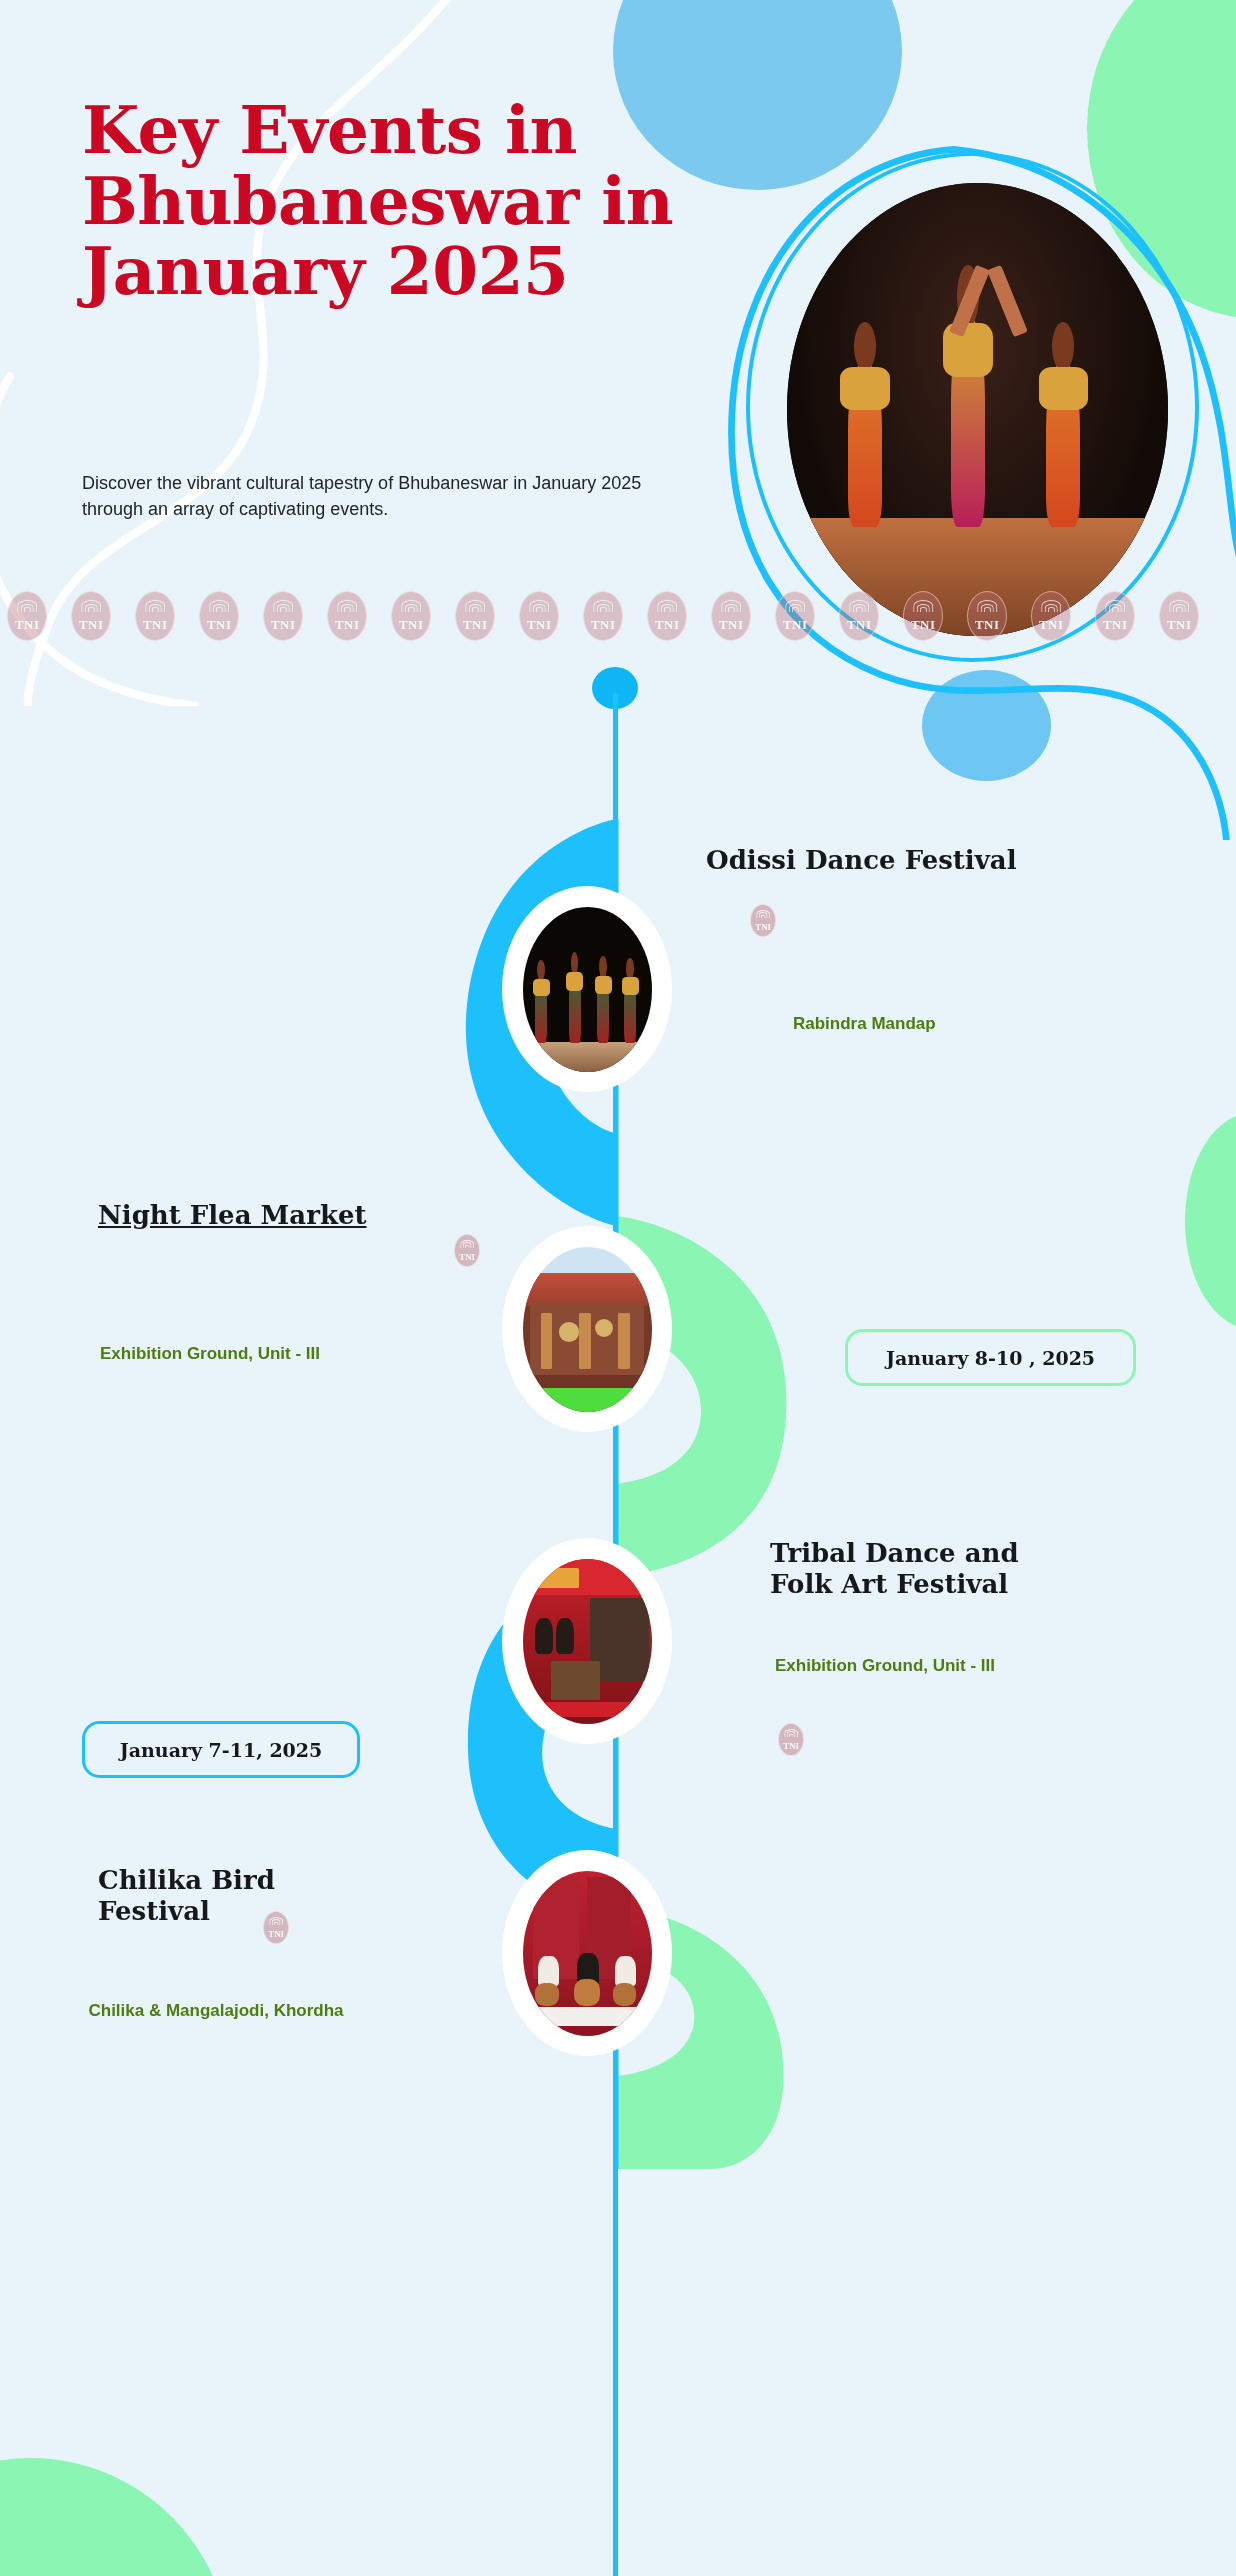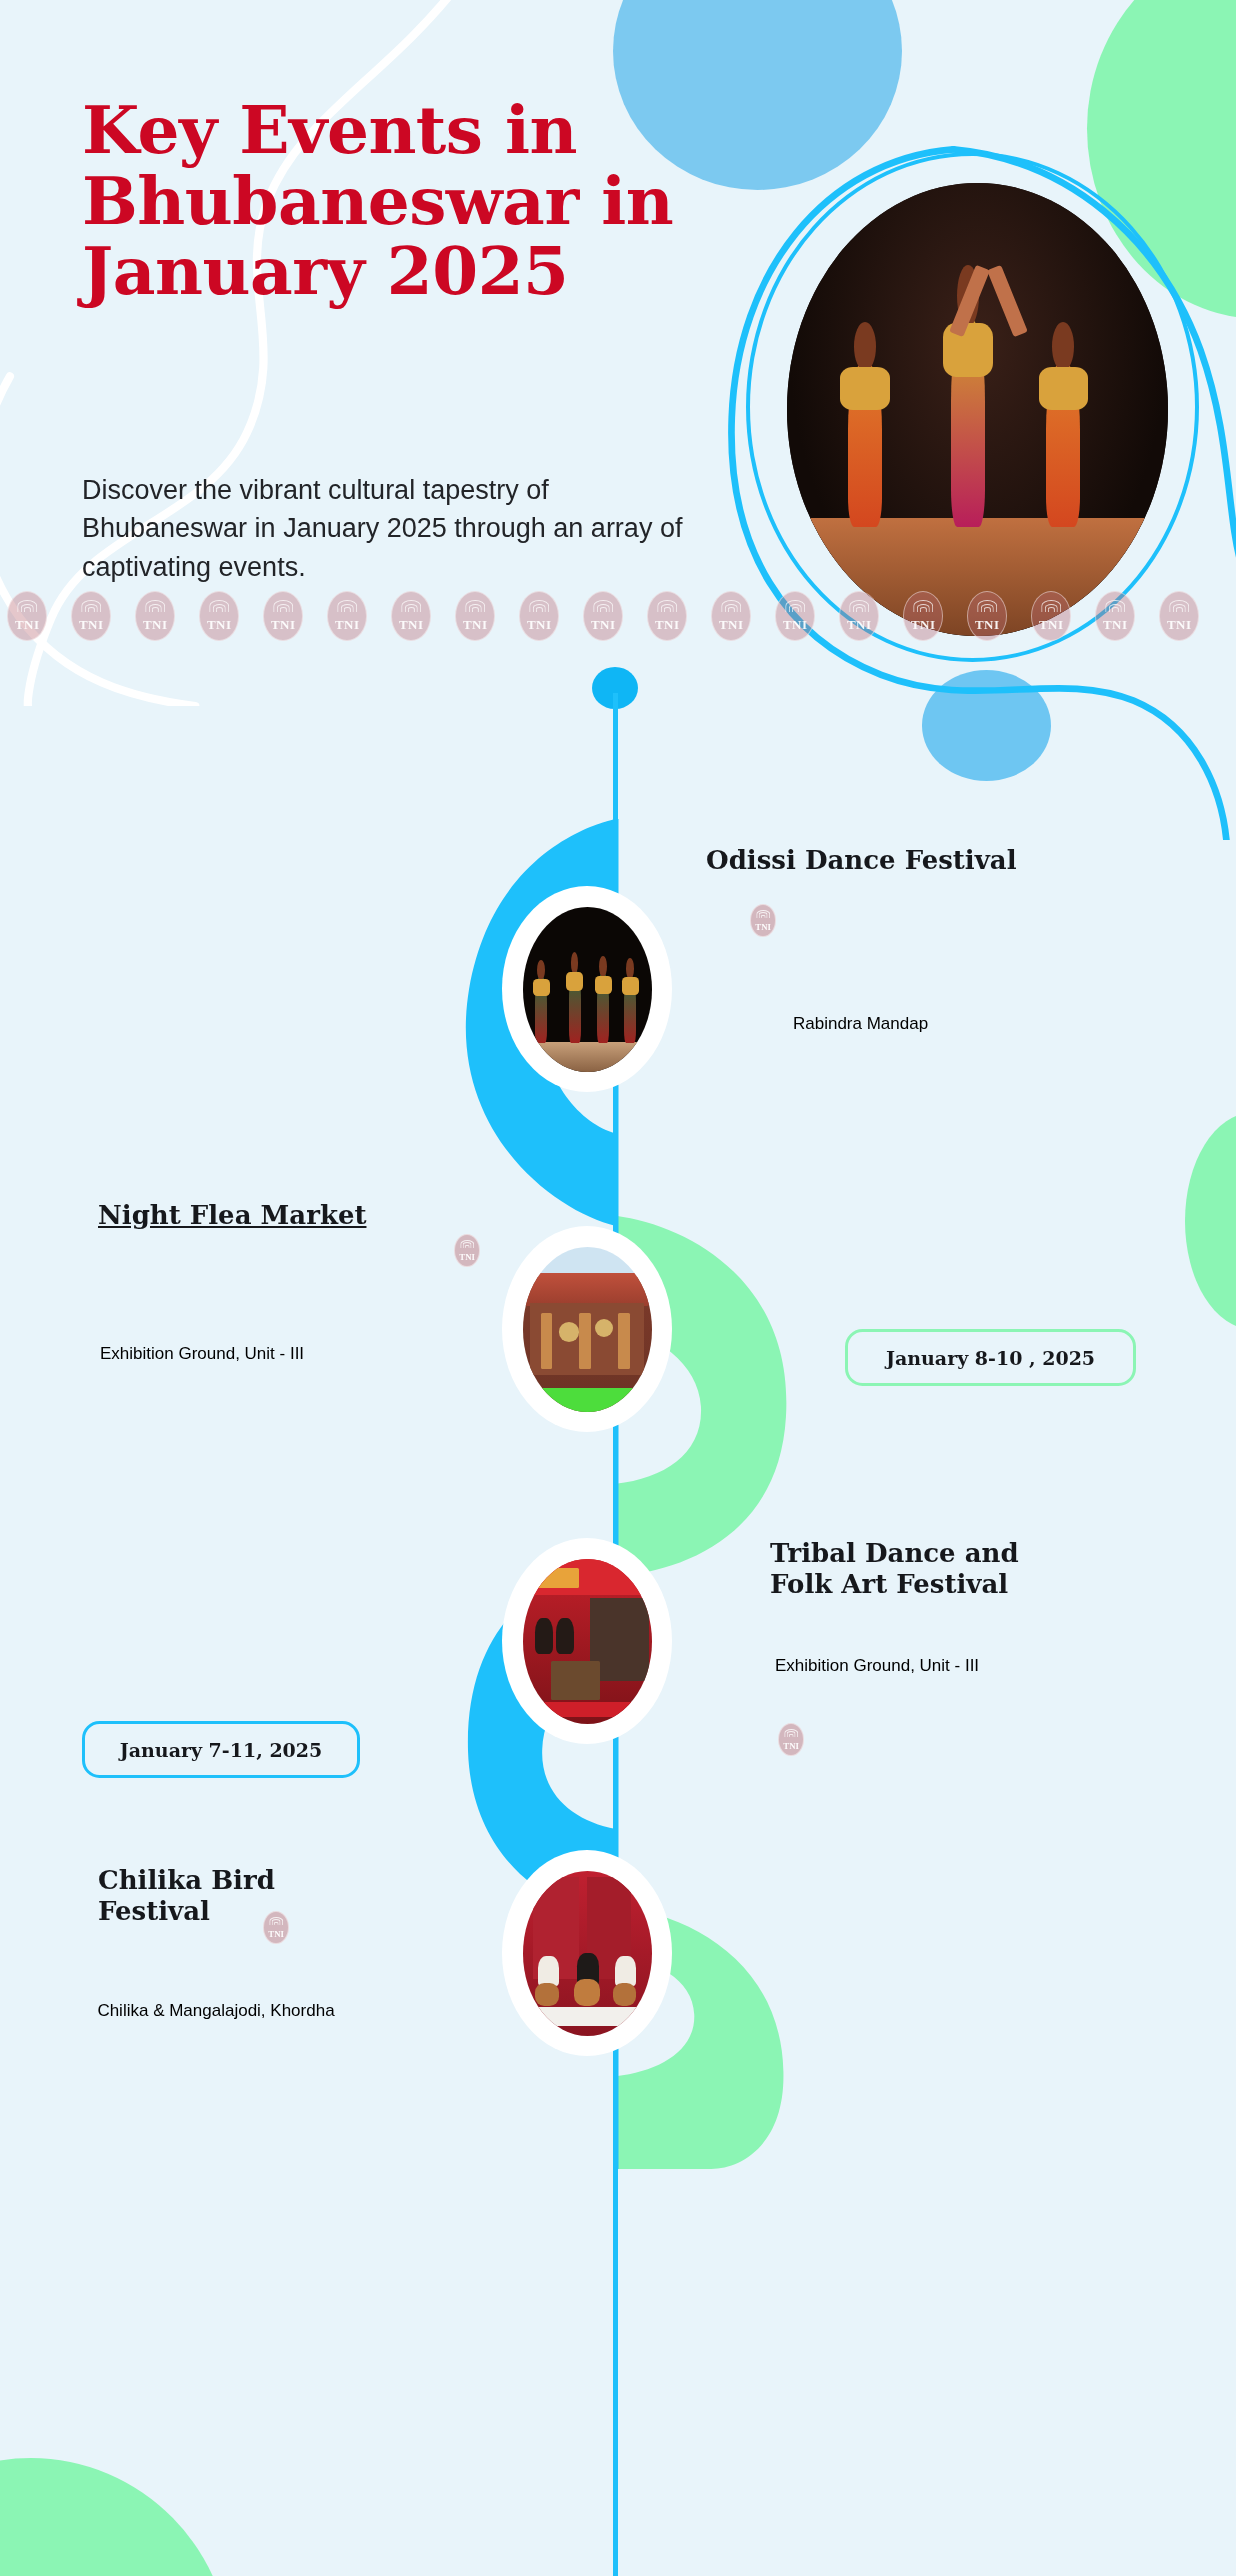--- a/index.html
+++ b/index.html
@@ -80,21 +80,21 @@
 
   
   .hero-title {
     position:absolute; left:82px; top:95px; width:644px;
     font-family:"DejaVu Serif", serif; font-weight:700;
     font-size:66px; line-height:1.07; color:#CC0723;
     letter-spacing:-0.5px;
   }
   .hero-sub {
     position:absolute; left:82px; top:471px; width:608px;
-    font-family:"Liberation Sans", sans-serif; font-size:27px;
+    font-family:"Liberation Sans", sans-serif; font-size:18px;
     line-height:1.42; color:#222428;
   }
 
   
   .hero-ring {
     position:absolute; left:746px; top:152px; width:453px; height:510px;
     border:4.6px solid #1EC0FB;
     border-radius:50% 50% 50% 50% / 50% 50% 50% 50%;
   }
   .hero-photo {
@@ -148,22 +148,22 @@
   .node-4 { left:502px; top:1850px; }
 
   
   .ev-title {
     position:absolute;
     font-family:"DejaVu Serif", serif; font-weight:700;
     font-size:26px; line-height:1.18; color:#16181C;
   }
   .ev-venue {
     position:absolute;
-    font-family:"Liberation Sans", sans-serif; font-weight:400;
-    font-size:17px; line-height:1.45; color:#000000;
+    font-family:"Liberation Sans", sans-serif; font-weight:700;
+    font-size:17px; line-height:1.45; color:#4d7c0f;
   }
   .pill {
     position:absolute; border-radius:17.5px; background:transparent;
     display:flex; align-items:center; justify-content:center;
     font-family:"DejaVu Serif", serif; font-weight:700; font-size:19px; color:#16181C;
     padding:0 11.3px; white-space:nowrap;
   }
   .pill.blue  { border:3.1px solid #1EC0FB; }
   .pill.green { border:3.1px solid #8BF5B4; }
 

